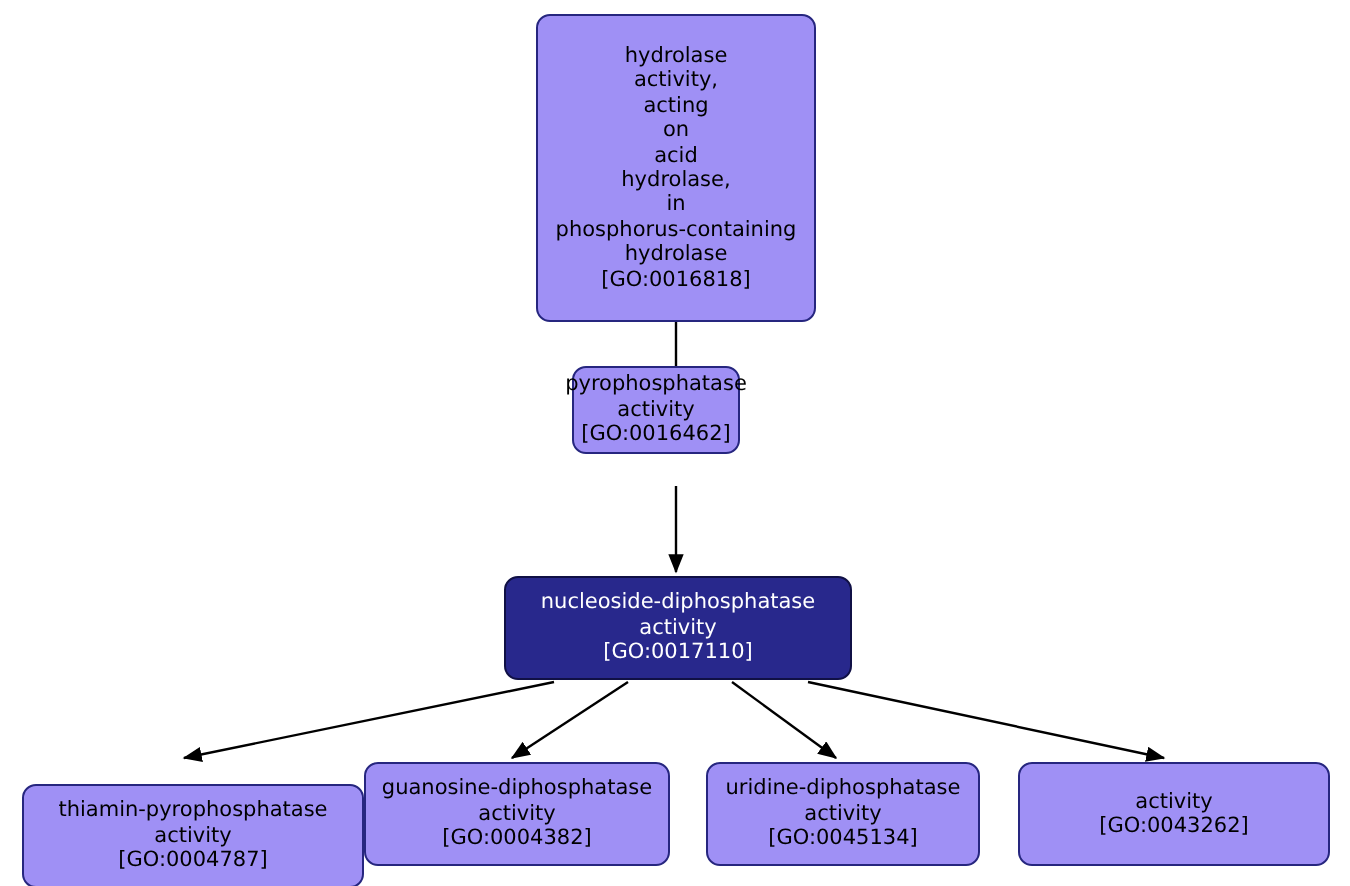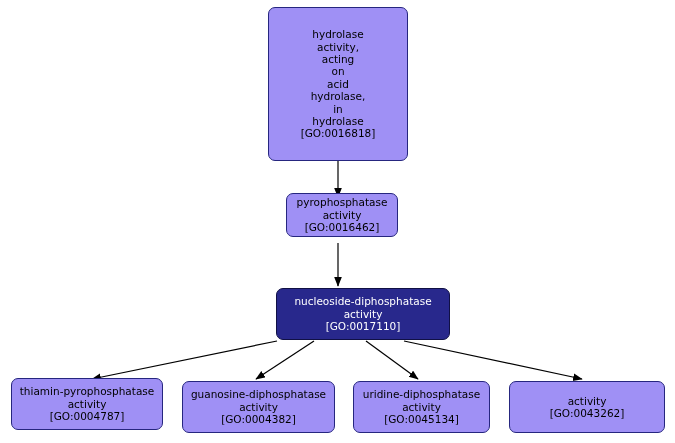--- a/index.html
+++ b/index.html
@@ -38,21 +38,20 @@
     z-index: 5;
   }
   .node.normal {
     background: #9f90f5;
     color: #000000;
   }
   .node.highlight {
     background: #28288c;
     color: #ffffff;
     border-color: #101045;
-    margin-left: 24px;
   }
   .node .line {
     display: block;
     white-space: nowrap;
   }
 </style>
 </head>
 <body>
 
 <div id="canvas">
@@ -73,34 +72,35 @@
   </svg>
   <div id="node-group">
       <div class="node normal" style="left: 268px; top: 7px; width: 140px; height: 154px;">
         <span class="line">hydrolase</span>
         <span class="line">activity,</span>
         <span class="line">acting</span>
         <span class="line">on</span>
         <span class="line">acid</span>
         <span class="line">hydrolase,</span>
         <span class="line">in</span>
+        <span class="line">phosphorus-containing</span>
         <span class="line">hydrolase</span>
         <span class="line">[GO:0016818]</span>
       </div>
-      <div class="node normal" style="left: 286px; top: 193px; width: 112px; height: 44px;">
+      <div class="node normal" style="left: 286px; top: 183px; width: 84px; height: 44px;">
         <span class="line">pyrophosphatase</span>
         <span class="line">activity</span>
         <span class="line">[GO:0016462]</span>
       </div>
       <div class="node highlight" style="left: 252px; top: 288px; width: 174px; height: 52px;">
         <span class="line">nucleoside-diphosphatase</span>
         <span class="line">activity</span>
         <span class="line">[GO:0017110]</span>
       </div>
-      <div class="node normal" style="left: 11px; top: 378px; width: 152px; height: 52px;">
+      <div class="node normal" style="left: 11px; top: 392px; width: 171px; height: 52px;">
         <span class="line">thiamin-pyrophosphatase</span>
         <span class="line">activity</span>
         <span class="line">[GO:0004787]</span>
       </div>
       <div class="node normal" style="left: 182px; top: 381px; width: 153px; height: 52px;">
         <span class="line">guanosine-diphosphatase</span>
         <span class="line">activity</span>
         <span class="line">[GO:0004382]</span>
       </div>
       <div class="node normal" style="left: 353px; top: 381px; width: 137px; height: 52px;">

